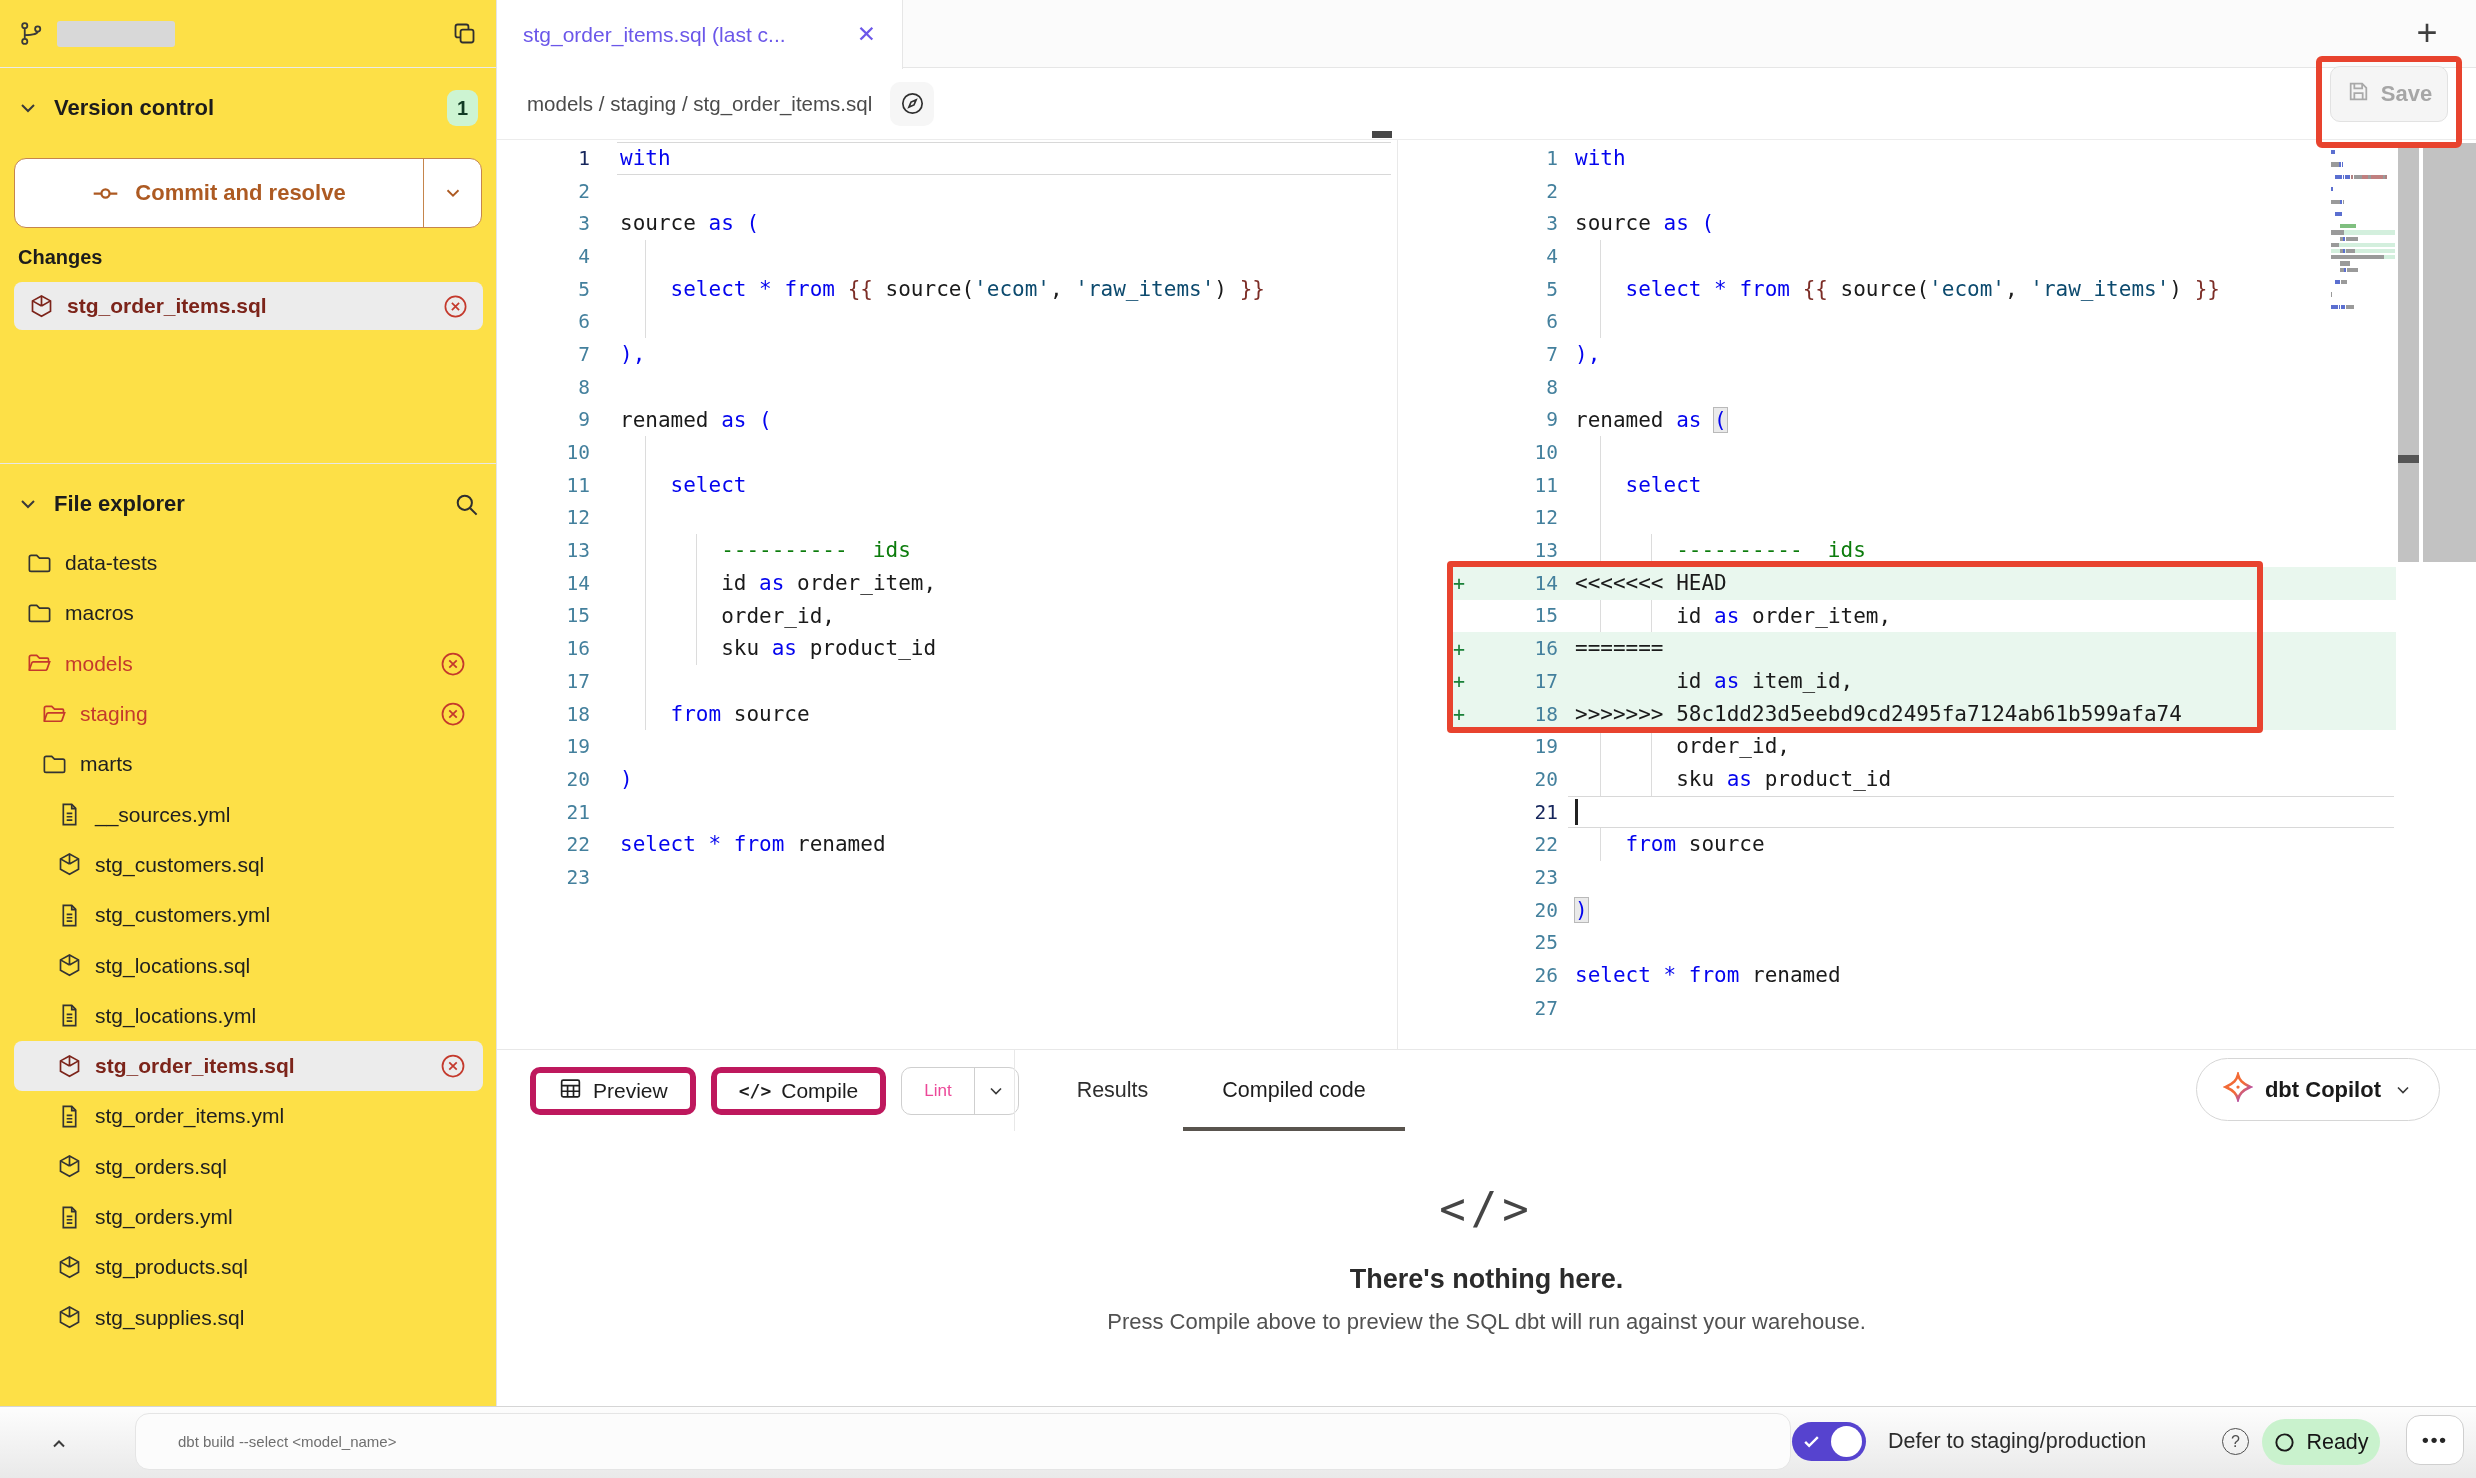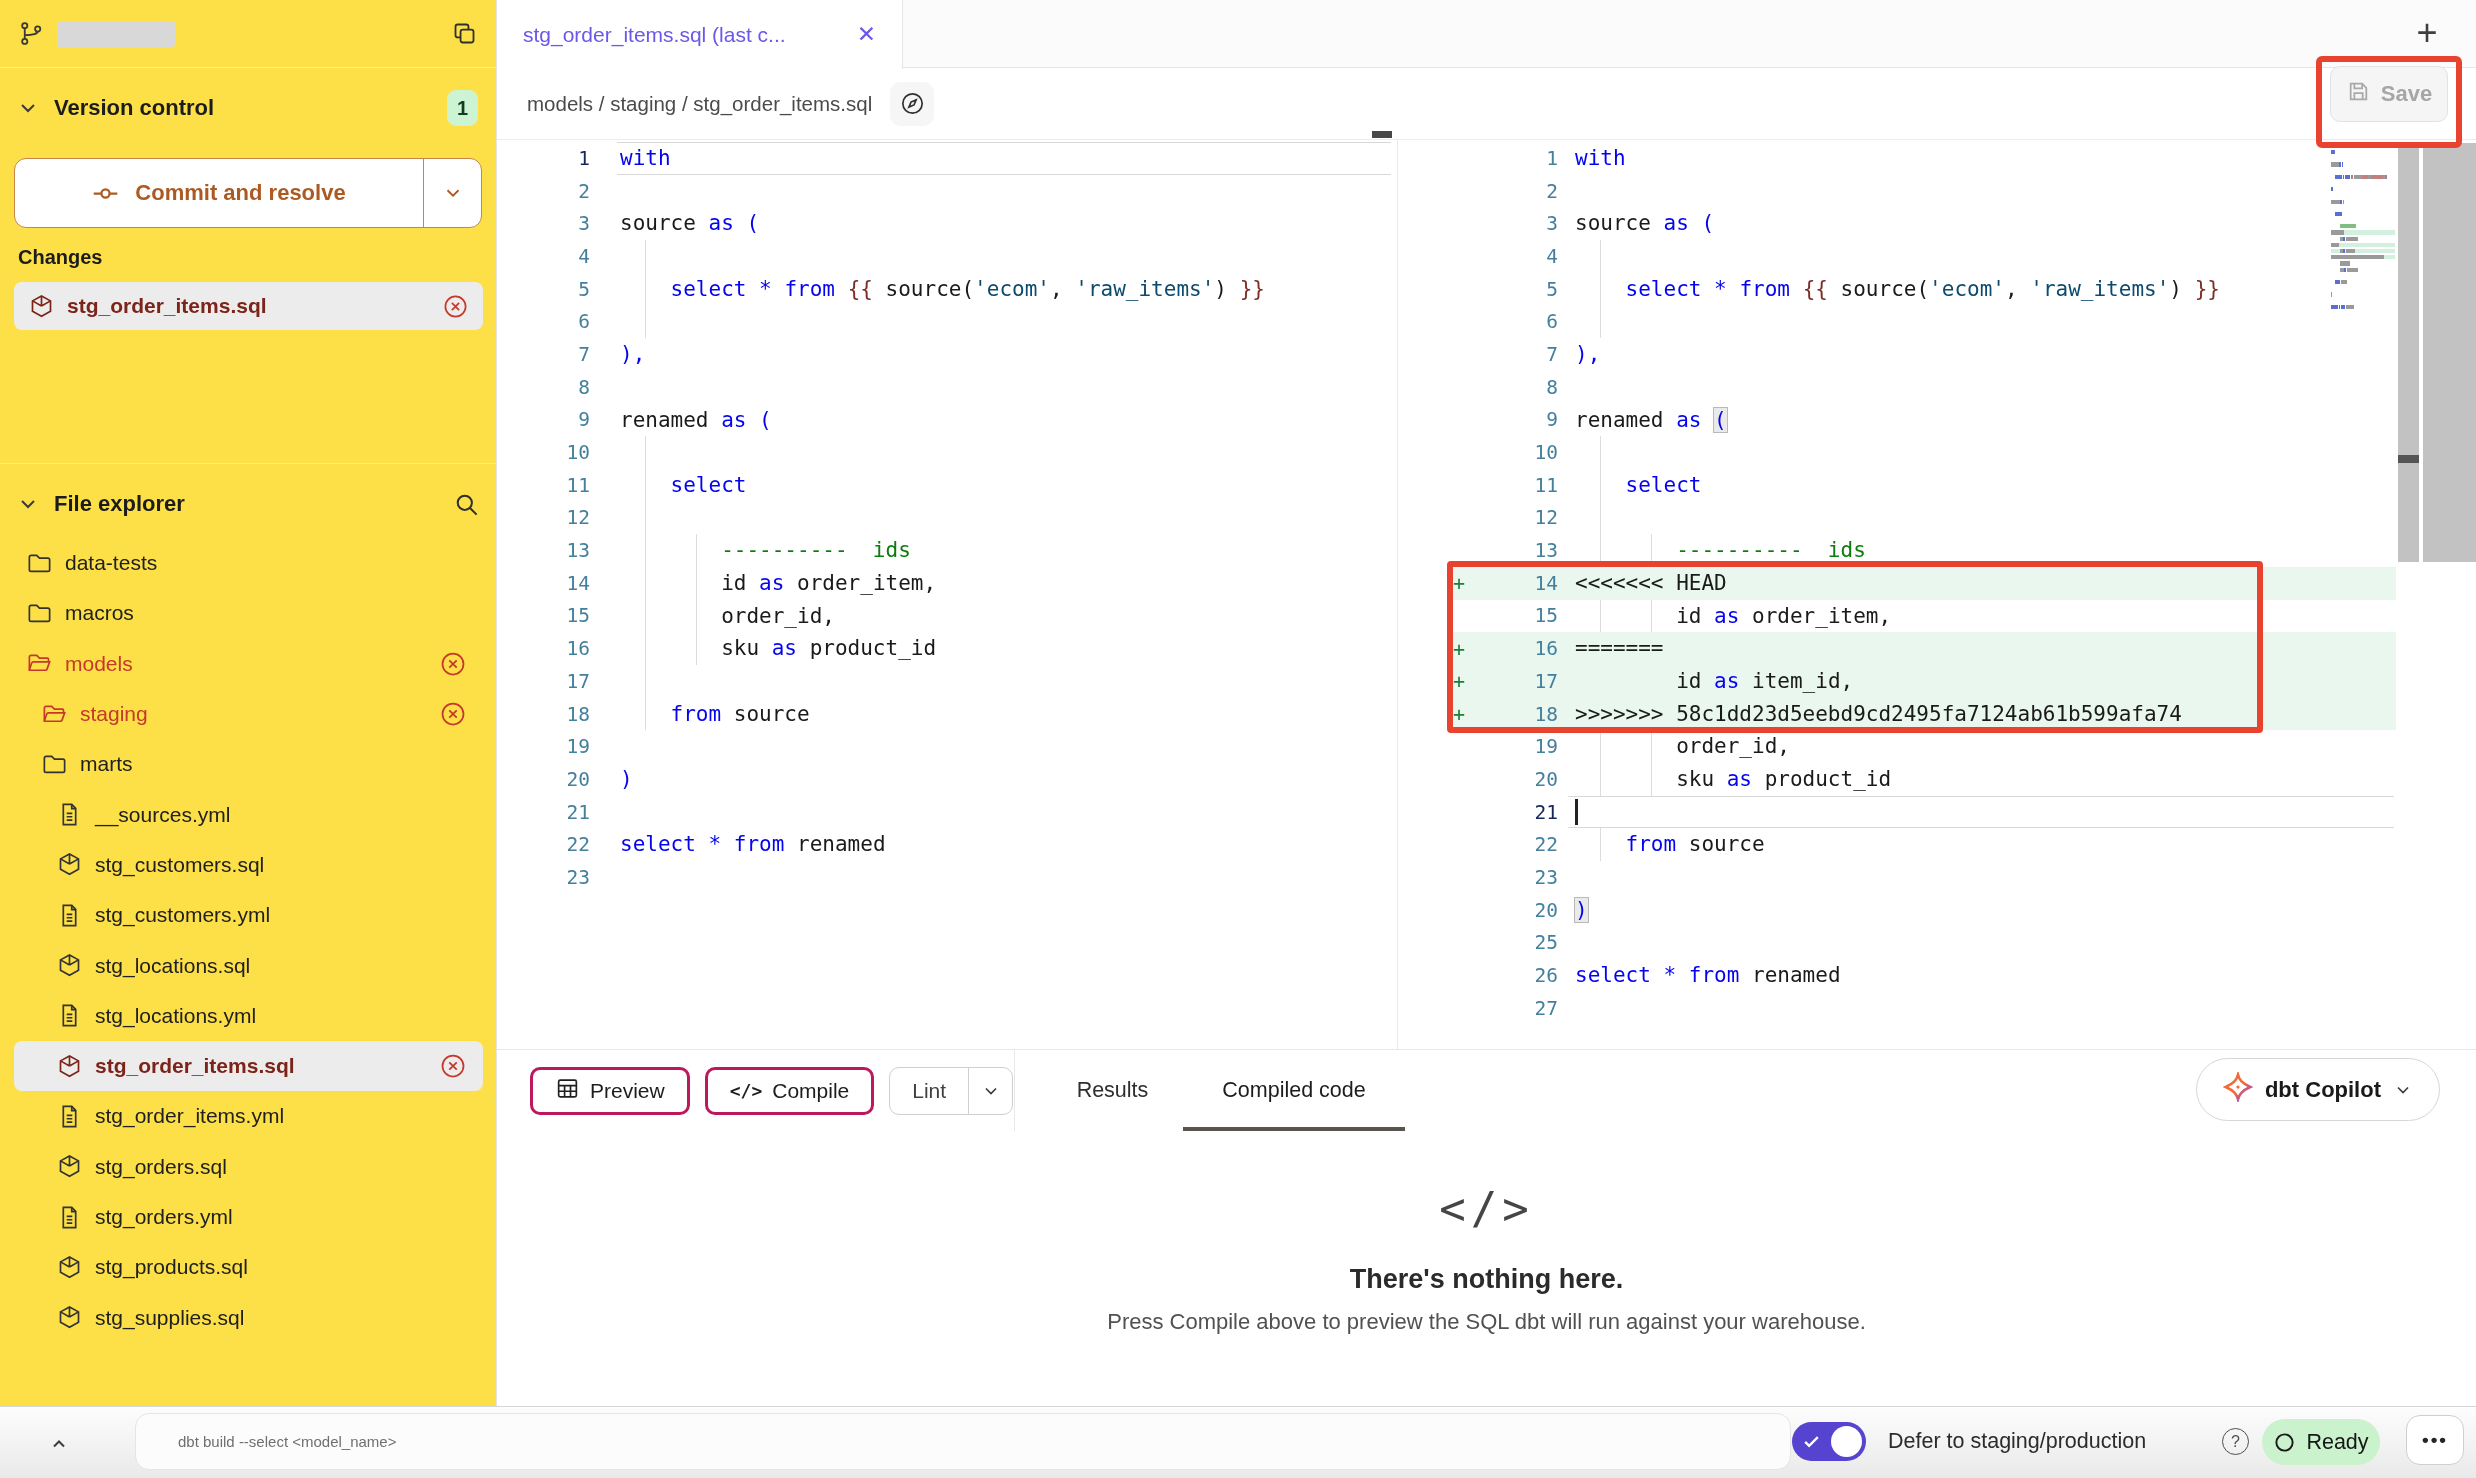--- a/index.html
+++ b/index.html
@@ -86,23 +86,23 @@
   .mm-line { position:relative; height:4.2px; margin-bottom:2px; white-space:nowrap; overflow:hidden; }
   .mm-line span { display:inline-block; height:4.2px; vertical-align:top; }
   .mm-line.add { background:#d3efdd; }
   .scroll-strip { position:absolute; top:143px; height:419px; background:#c2c2c2; }
   .strip-1 { left:2398px; width:21px; }
   .strip-2 { left:2423px; width:53px; }
   .strip-mark { position:absolute; left:0; right:0; top:312px; height:8px; background:#555; }
 
   
   .btm-toolbar { position:absolute; left:497px; top:1049px; right:0; height:82px; background:#fff; border-top:1px solid #e8e8e8; display:flex; align-items:center; padding-left:33px; gap:15px; }
-  .tool-btn { height:48px; border:3px solid #be185d; border-radius:10px; background:#fff; display:flex; align-items:center; gap:10px; padding:0 22px; font-size:21px; color:#1d1d1d; }
+  .tool-btn { height:48px; border:6px solid #be185d; border-radius:10px; background:#fff; display:flex; align-items:center; gap:10px; padding:0 22px; font-size:21px; color:#1d1d1d; }
   .lint-split { display:flex; height:48px; border:1px solid #cfcfcf; border-radius:10px; overflow:hidden; background:#fff; }
-  .lint-main { display:flex; align-items:center; padding:0 22px; font-size:21px; color:#404040; }
+  .lint-main { display:flex; align-items:center; padding:0 22px; font-size:17px; color:#ec4899; }
   .lint-caret { width:44px; display:flex; align-items:center; justify-content:center; border-left:1px solid #cfcfcf; }
   .code-glyph { font-family:"DejaVu Sans Mono", monospace; font-weight:700; font-size:18px; }
   .panel-vdiv { position:absolute; left:1014px; top:1049px; width:1px; height:82px; background:#e8e8e8; }
   .panel-tab { position:absolute; top:1049px; height:82px; display:flex; align-items:center; justify-content:center; font-size:21.5px; color:#2e2e2e; }
   .panel-tab.results { left:1050px; width:125px; }
   .panel-tab.compiled { left:1183px; width:222px; font-weight:500; color:#1d1d1d; }
   .panel-tab.compiled::after { content:""; position:absolute; left:0; right:0; bottom:0; height:4px; background:#59544e; }
   .copilot-btn { position:absolute; right:36px; top:1058px; height:63px; border:1px solid #d6d6d6; border-radius:32px; background:#fff; display:flex; align-items:center; gap:12px; padding:0 26px; font-size:22px; font-weight:600; color:#1a1a1a; }
 
   .empty-state { position:absolute; left:497px; top:1131px; right:0; height:275px; background:#fff; text-align:center; }

